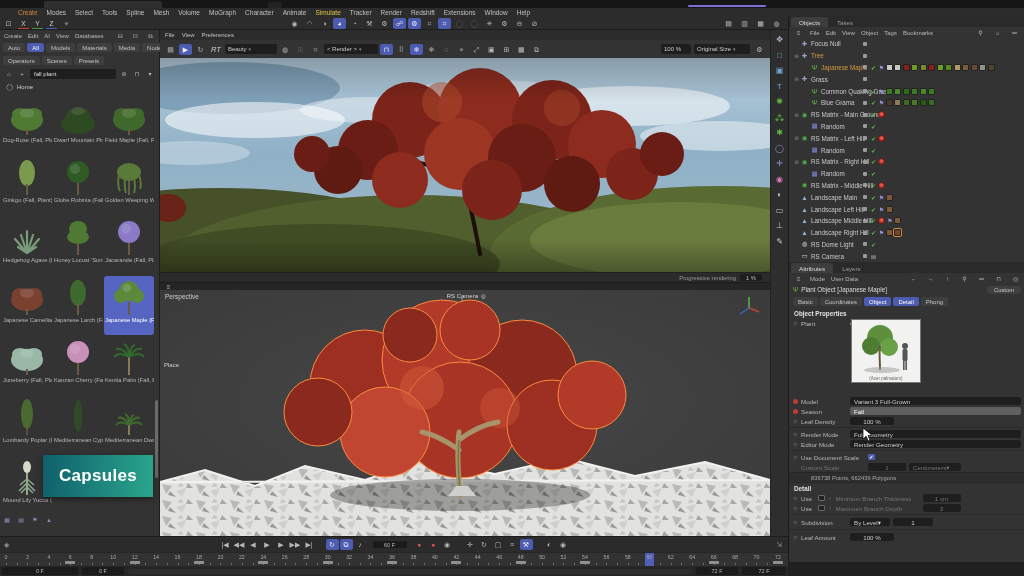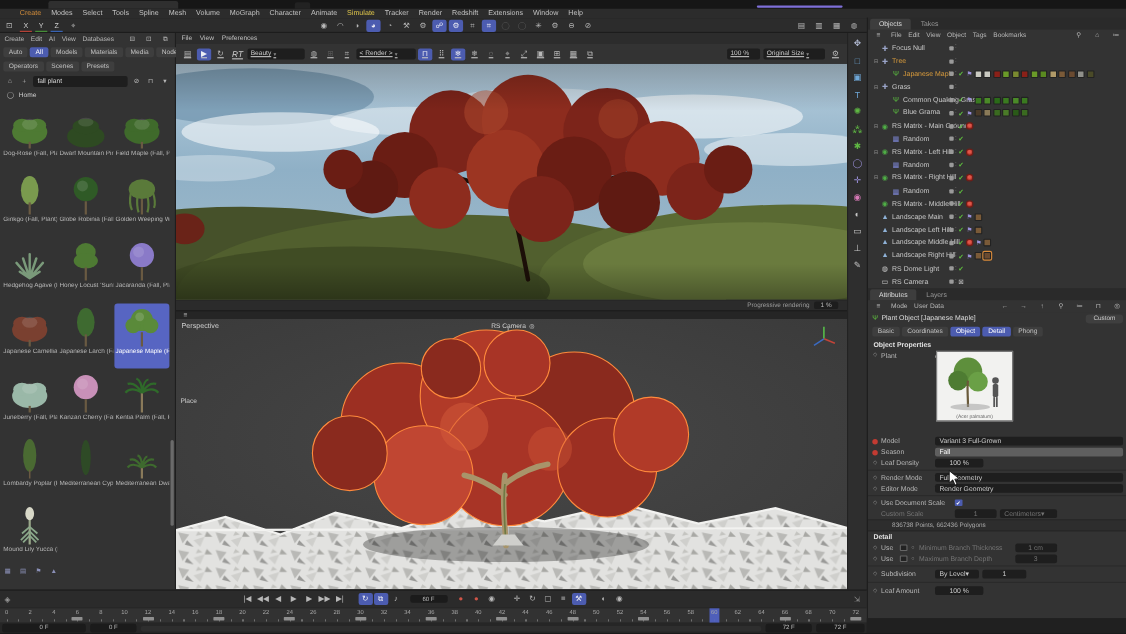--- a/index.html
+++ b/index.html
@@ -42,21 +42,21 @@
   .acell svg{display:block;margin:0 auto;}
   .alabel{font-size:5.8px;line-height:6.5px;color:#b6b6b6;text-align:center;white-space:nowrap;overflow:hidden;padding:0 1px;}
   .acell.sel .alabel{color:#fff;}
   .ab-scroll{position:absolute;right:1px;top:370px;width:3px;height:78px;background:#6a6a6a;border-radius:2px;}
   .ab-bottom{position:absolute;left:2px;top:484px;display:flex;gap:4px;}
   .ab-bottom .ic{color:#8a8fb6;font-size:6px;width:10px;}
 
   
   #center{position:absolute;left:160px;top:30px;width:610px;height:506px;background:#2f2f2f;}
   .rv-menus{height:10px;display:flex;align-items:center;gap:7px;padding:0 5px;font-size:6px;color:#c0c0c0;background:#2c2c2c;}
-  .rv-toolbar{height:18px;display:flex;align-items:center;gap:2px;padding:0 4px;background:#333;text-decoration:underline;}
+  .rv-toolbar{height:18px;display:flex;align-items:center;gap:2px;padding:0 4px;background:#333;}
   .tb-field{height:10px;background:#1e1e1e;border-radius:2px;color:#ccc;font-size:6px;display:inline-flex;align-items:center;padding:0 3px;gap:2px;white-space:nowrap;}
   .tb-field .car{font-size:5px;color:#888;}
   .rt-label{font-size:7.5px;font-style:italic;color:#cfcfcf;margin:0 2px;}
   .rv-right{margin-left:auto;display:flex;align-items:center;gap:3px;}
   #rv-image{position:relative;width:610px;height:214px;background:#222;}
   .rv-progress{height:10px;background:#2b2b2b;display:flex;align-items:center;justify-content:flex-end;gap:4px;padding:0 8px;font-size:5.8px;color:#9a9a9a;border-top:1px solid #202020;}
   .rv-progress .pfield{background:#1d1d1d;border-radius:2px;padding:0.5px 6px;color:#bbb;}
   .vp-header{height:8px;background:#252525;display:flex;align-items:center;padding:0 3px;border-top:1px solid #1c1c1c;}
   #viewport{position:relative;width:610px;height:246px;background:#3c3c3c;overflow:hidden;}
   .vp-label{position:absolute;left:5px;top:3px;font-size:6.5px;color:#cfcfcf;}
@@ -1052,17 +1052,18 @@
     </div>
   <div id="powerslider">
     <span class="ps-field" style="width:76px">0 F</span>
     <span class="ps-field" style="width:42px">0 F</span>
     <span class="ps-groove"></span>
     <span class="ps-field" style="width:42px">72 F</span>
     <span class="ps-field" style="width:44px">72 F</span>
   </div>
   <div id="bottom-right"></div>
 
+  <div id="capsules">Capsules</div>
 
   <svg id="cursor" width="11" height="15" viewBox="0 0 11 15">
     <path d="M1,1 L1,12 L4.2,9.2 L6.2,14 L8,13.2 L6,8.6 L10,8.2 Z" fill="#fff" stroke="#000" stroke-width="0.7"></path>
   </svg>
 </div>
 
 </body></html>

